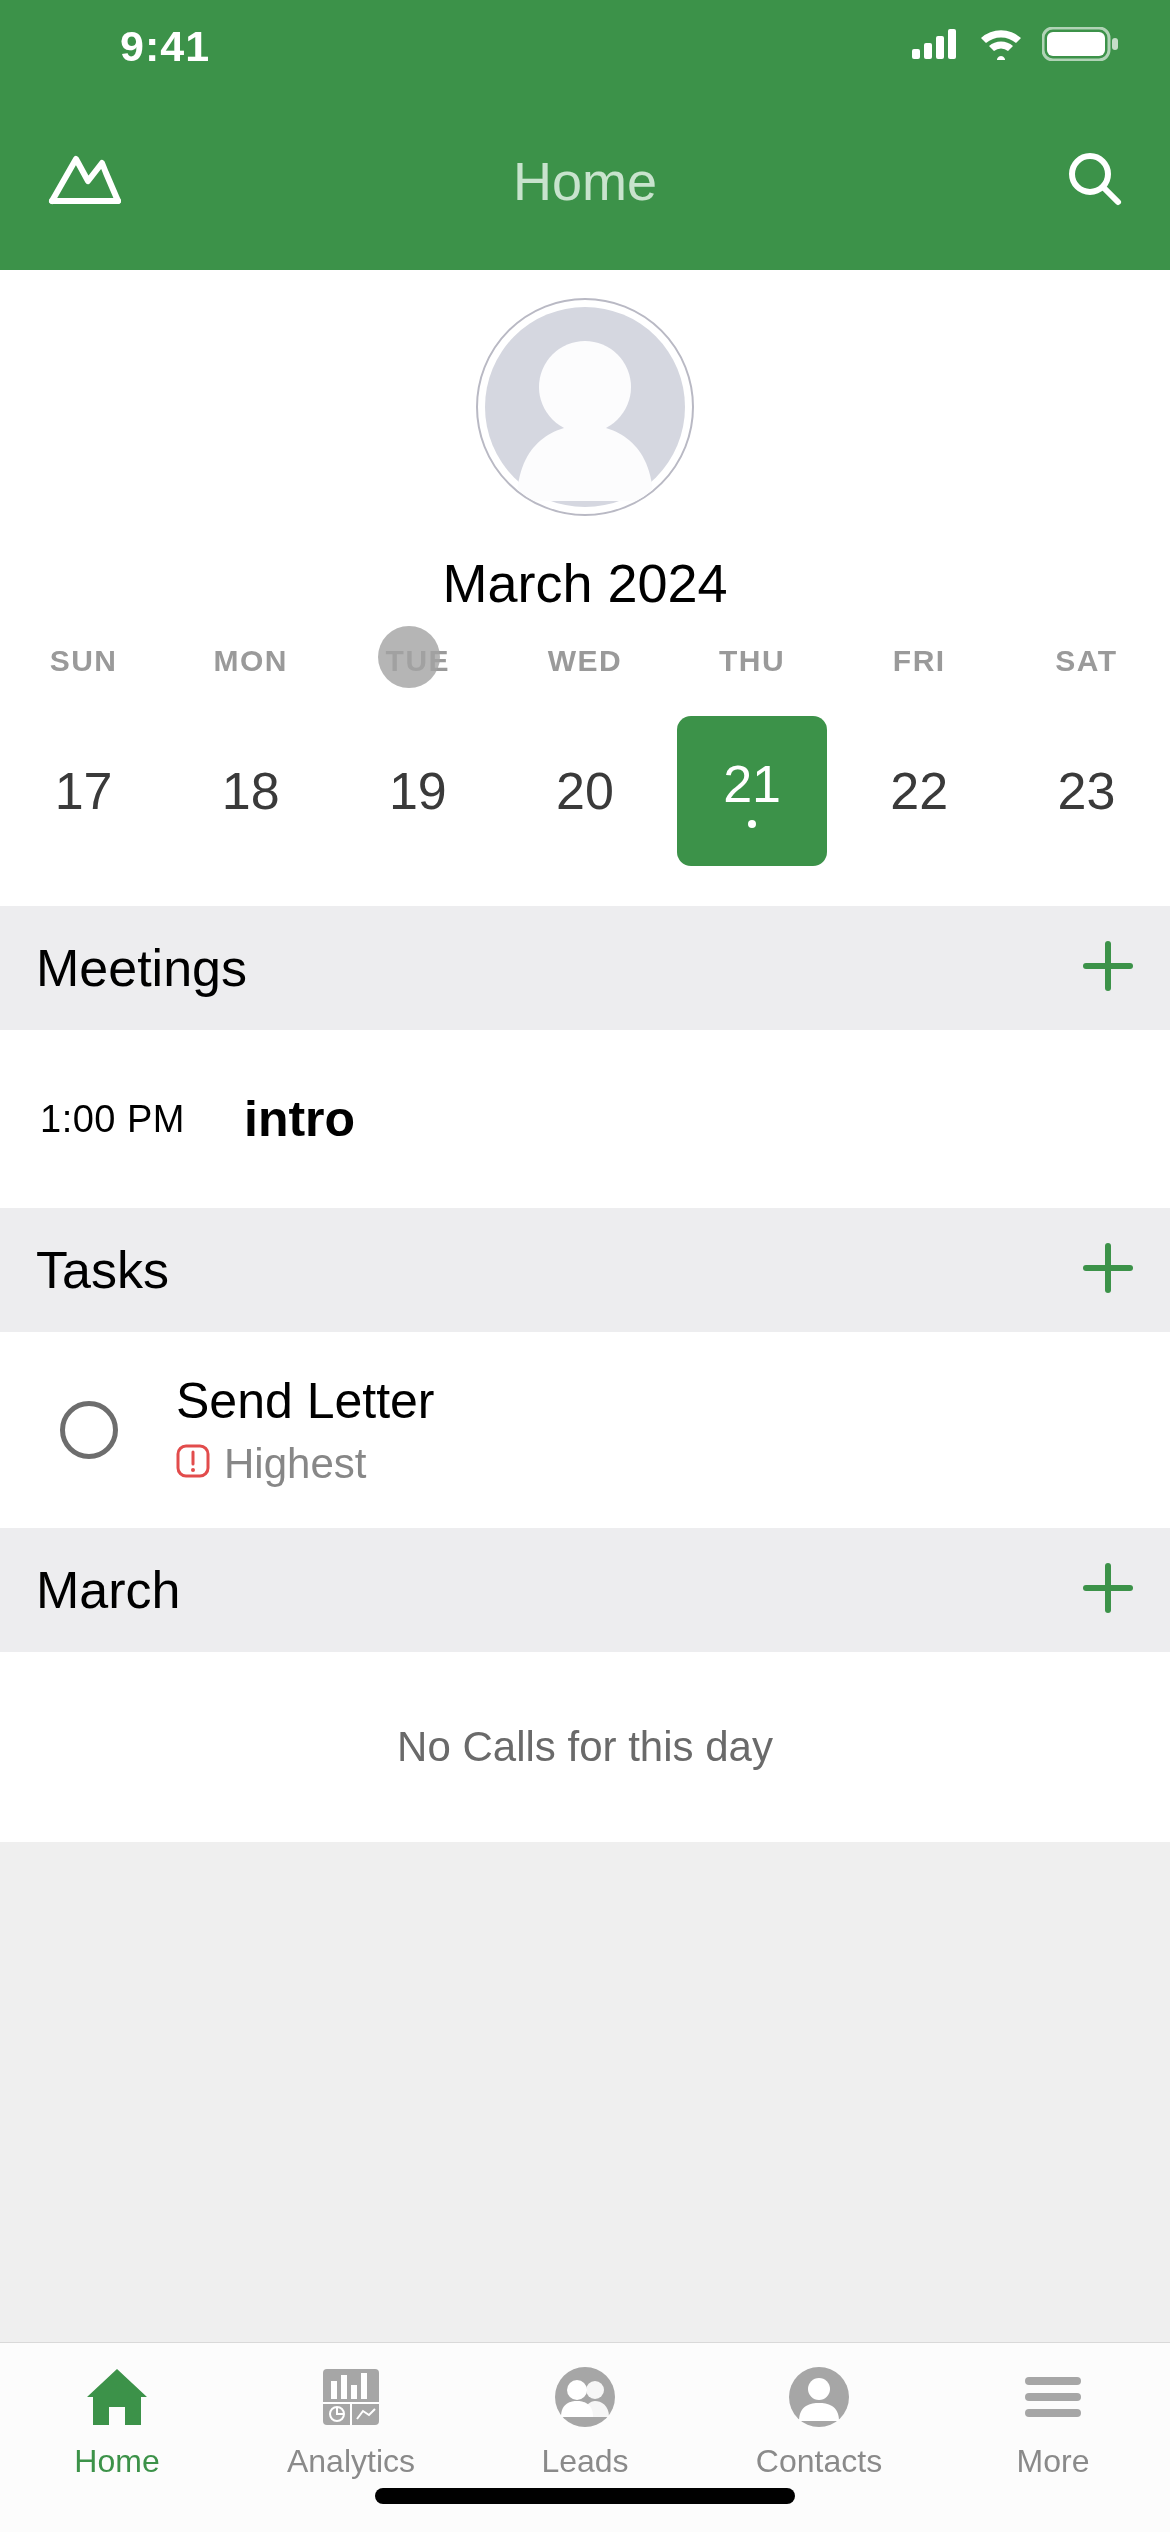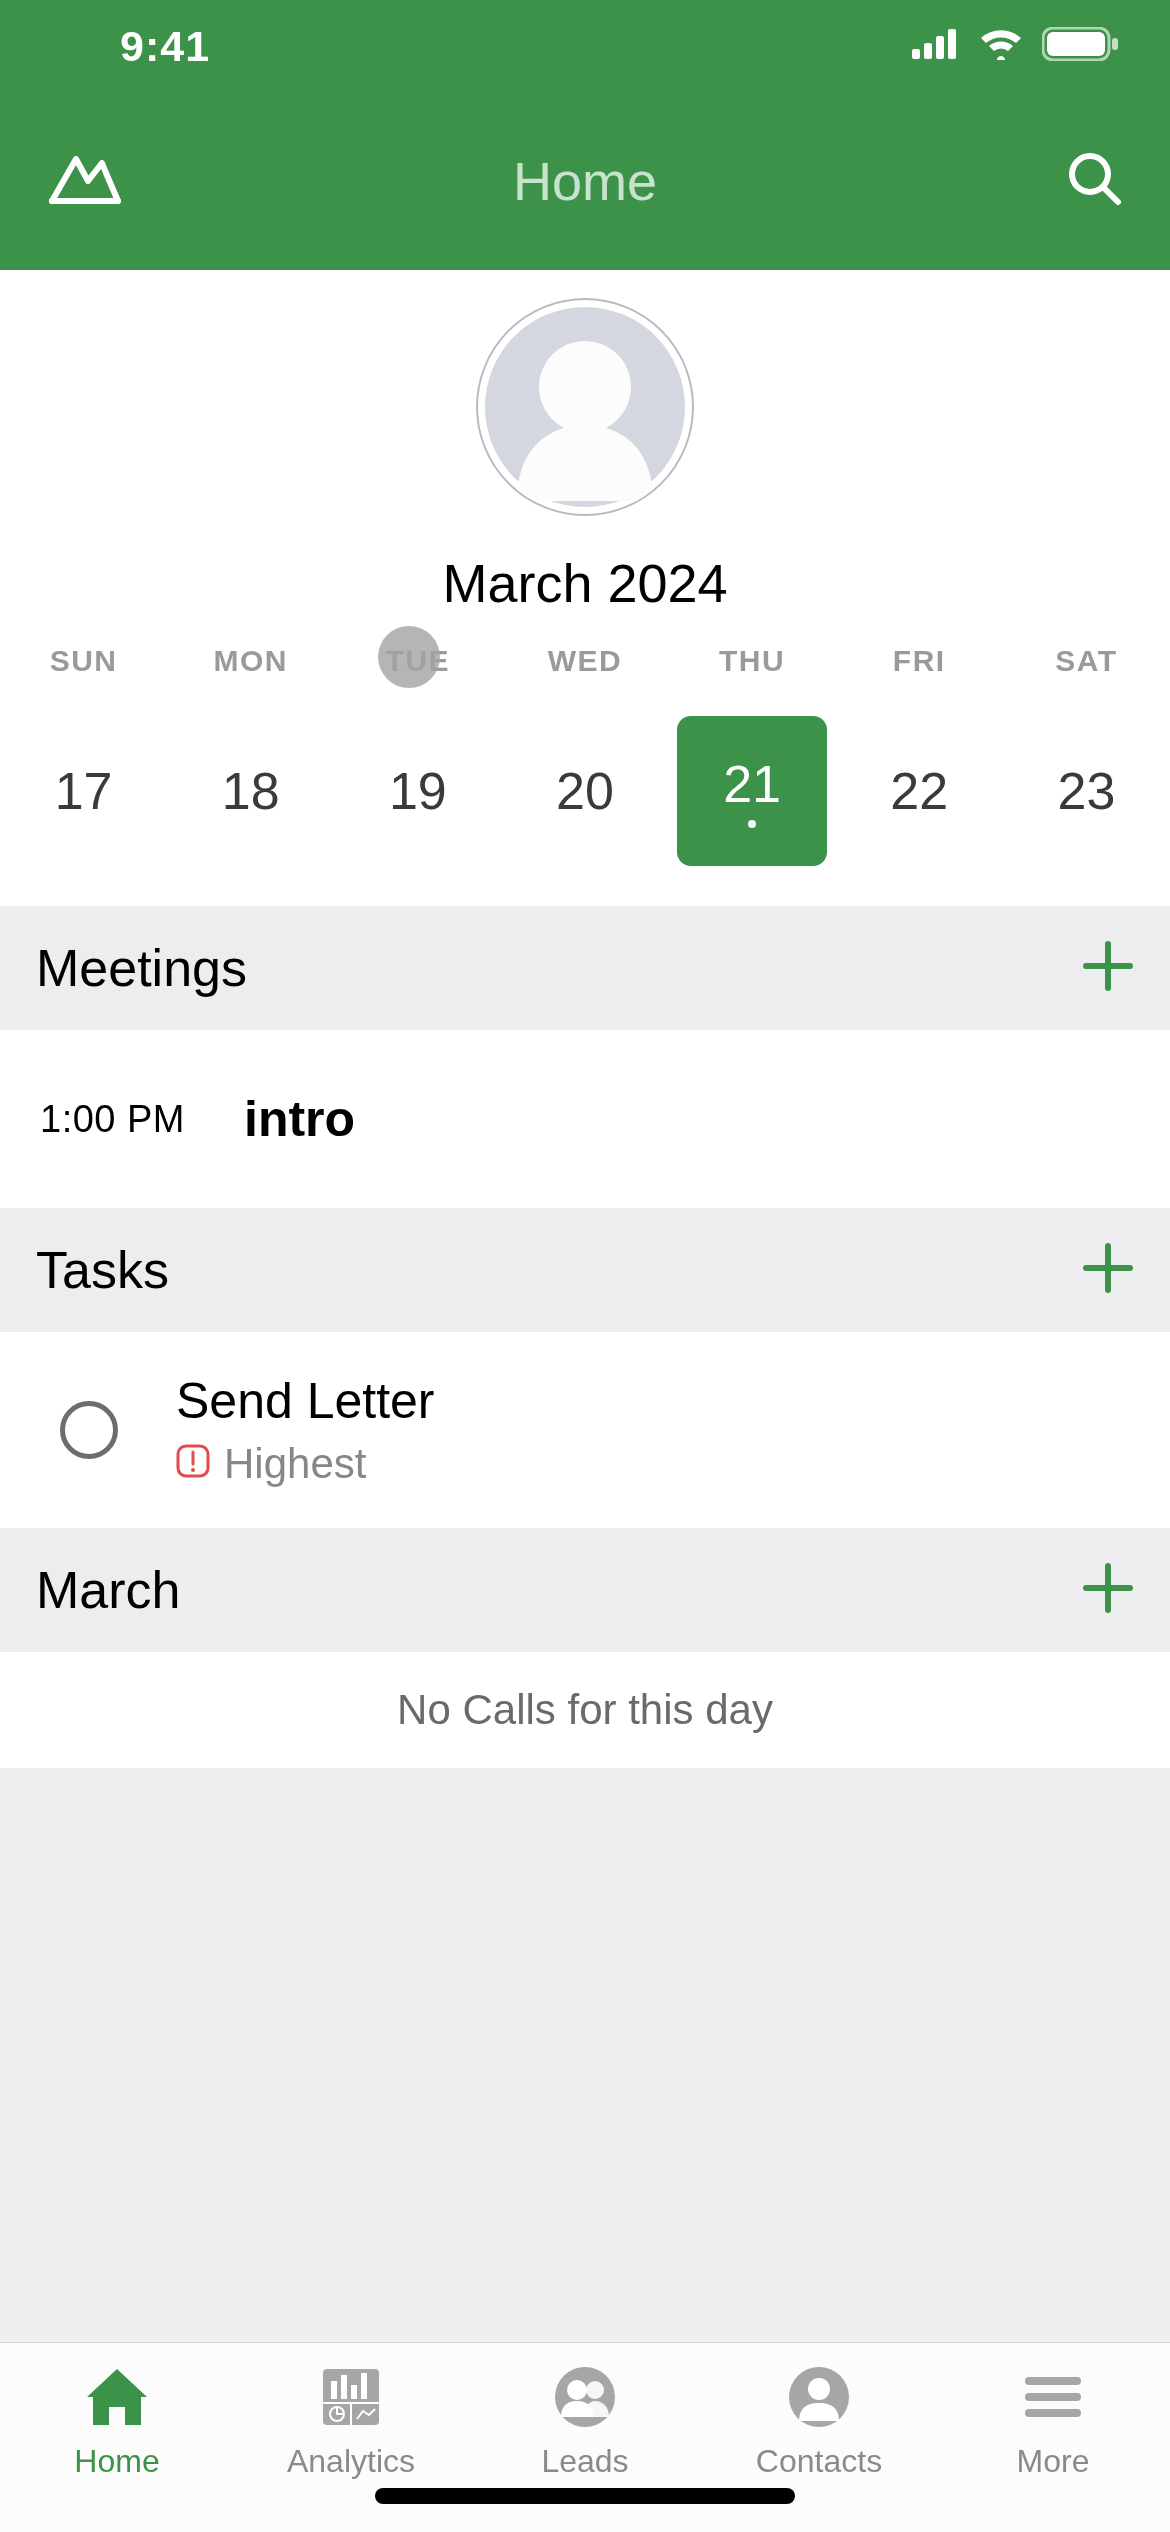--- a/index.html
+++ b/index.html
@@ -44,21 +44,21 @@
   .meeting-title { font-size: 50px; font-weight: 700; }
 
   
   .task-row { background: #fff; padding: 40px 40px 40px 60px; display: flex; align-items: center; gap: 58px; }
   .check-circle { width: 58px; height: 58px; border-radius: 50%; border: 5px solid #6d6d6d; }
   .task-main { display: flex; flex-direction: column; gap: 10px; }
   .task-title { font-size: 50px; font-weight: 400; }
   .task-prio { display: flex; align-items: center; gap: 14px; font-size: 42px; color: #878787; }
 
   
-  .calls-empty { background: #fff; text-align: center; padding: 34px 0; font-size: 42px; color: #6a6a6a; }
+  .calls-empty { background: #fff; text-align: center; padding: 71px 0; font-size: 42px; color: #6a6a6a; }
 
   .filler { flex: 1; background: #efefef; }
 
   
   .tabbar { height: 190px; border-top: 1px solid #d9d9d9; background: #fcfcfc; display: flex; align-items: flex-start; padding-top: 22px; }
   .tab { flex: 1; display: flex; flex-direction: column; align-items: center; gap: 14px; }
   .tab .label { font-size: 32px; color: #8a8a8a; font-weight: 400; }
   .tab.active .label { color: #3C9249; font-weight: 500; }
   .tab svg { display: block; }
 

